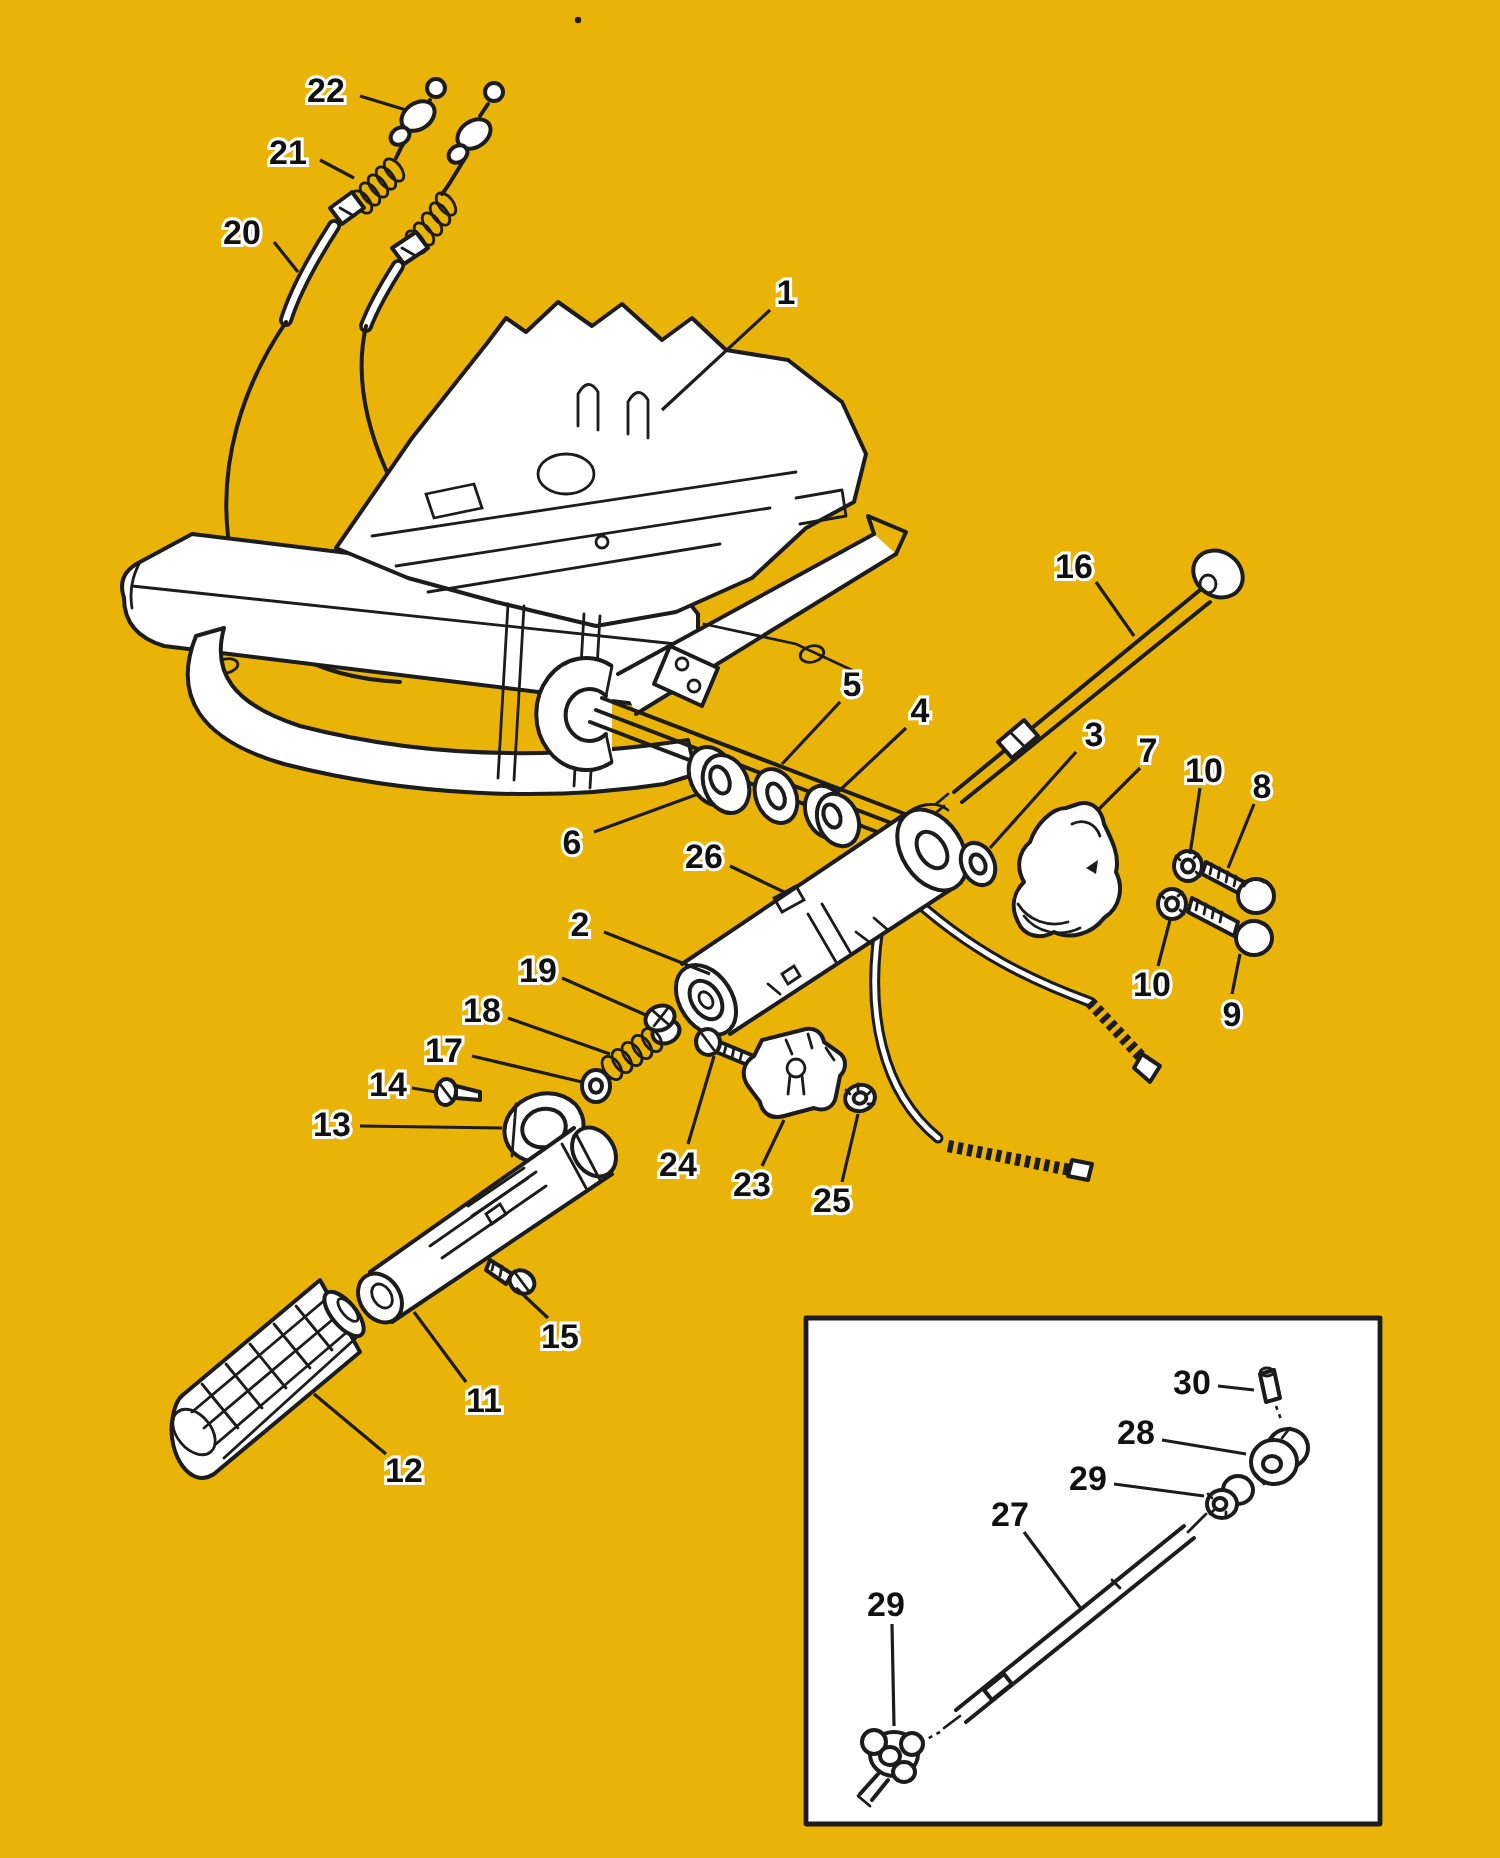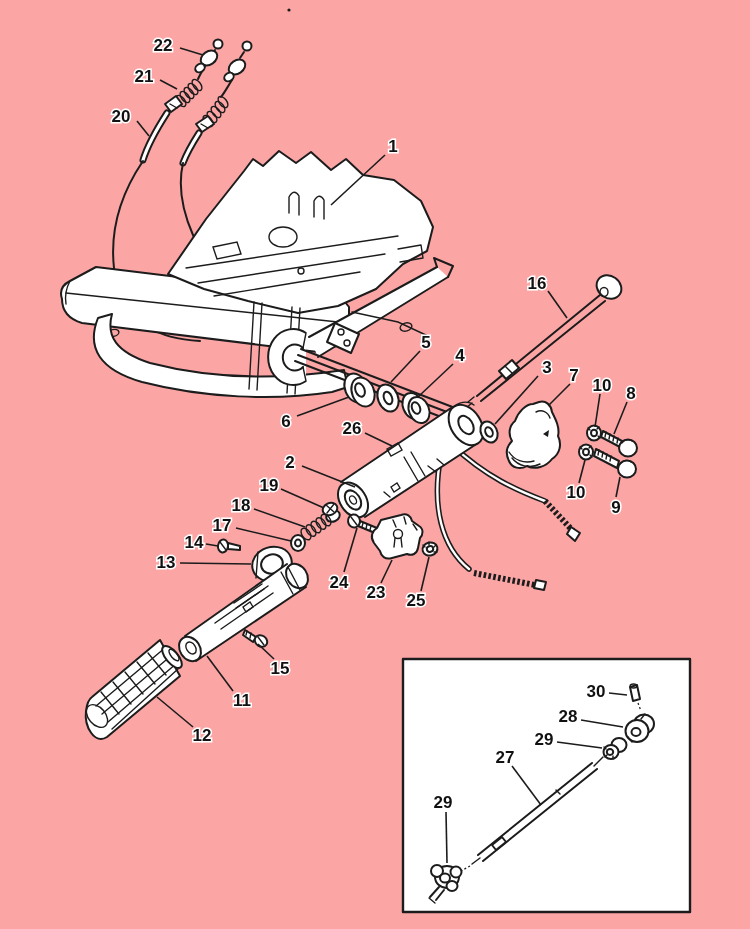--- a/index.html
+++ b/index.html
@@ -16,21 +16,21 @@
   .sheath-out{stroke:#1c1c1c;stroke-width:7;fill:none;stroke-linecap:round;}
   .sheath-in{stroke:#ffffff;stroke-width:3.2;fill:none;stroke-linecap:round;}
   .dotted{stroke:#1c1c1c;stroke-width:1.3;fill:none;stroke-dasharray:2 2.4;}
   .leader{stroke:#1c1c1c;stroke-width:1.6;}
   .callout{font:700 17px "Liberation Sans", sans-serif;fill:#111111;text-anchor:middle;
            paint-order:stroke;stroke:#ffffff;stroke-width:3px;}
 </style>
 </head>
 <body>
 
-<div id="stage" style="background: #fca5a5; text-align: center;">
+<div id="stage" style="background: #eab308; text-align: center;">
 <svg width="750" height="929" viewBox="0 0 750 929" xmlns="http://www.w3.org/2000/svg">
 
   <circle id="artifact-dot" r="1.6" class="solid" cx="289" cy="10"></circle>
 
   <g>
 
     <path class="ln" d="M215,50 C210,58 203,68 198,79"></path>
     <circle class="wf" cx="218" cy="44" r="4.5"></circle>
     <ellipse class="wf" cx="209" cy="58" rx="9" ry="6.5" transform="rotate(-35 209 58)"></ellipse>
     <ellipse class="wf" cx="200" cy="68" rx="5" ry="4" transform="rotate(-35 200 68)"></ellipse>

